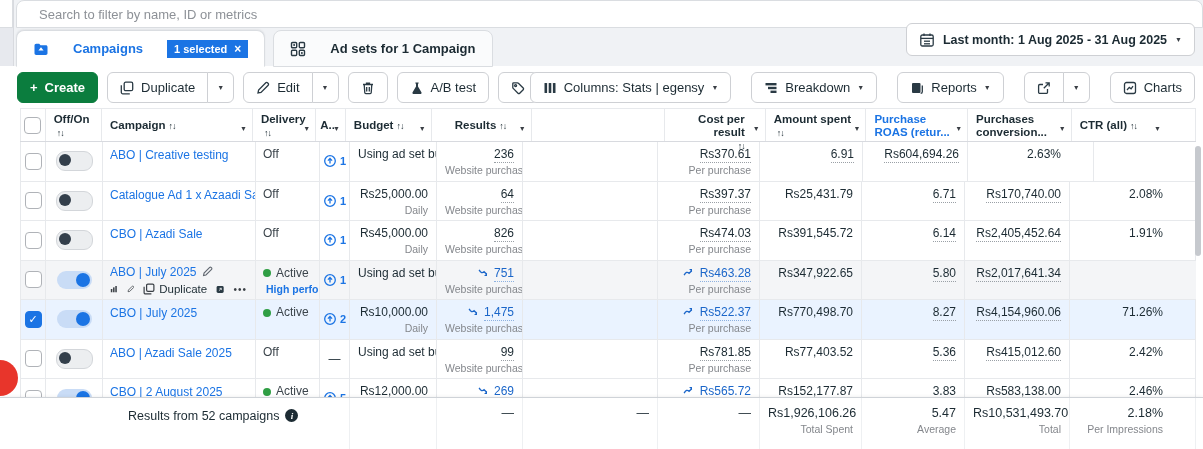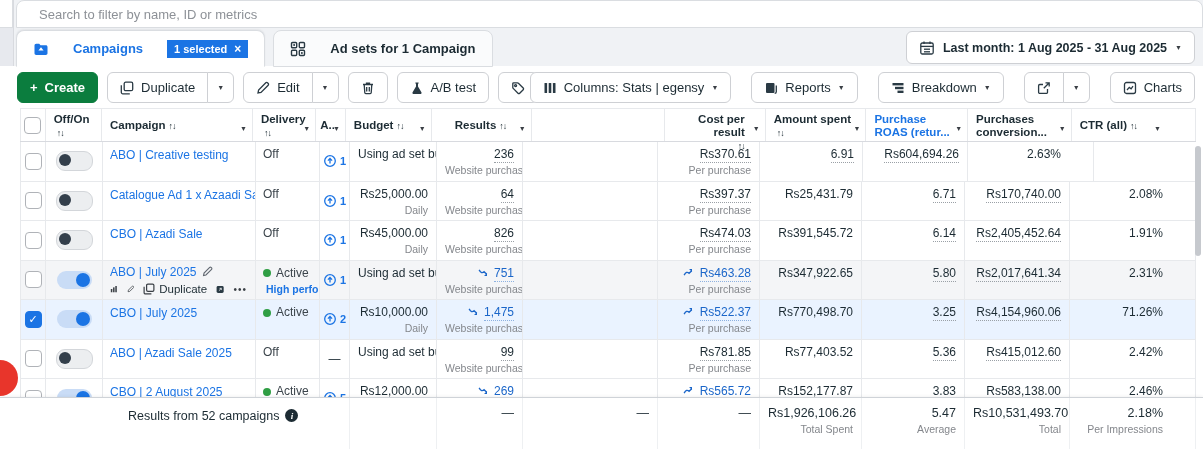--- a/index.html
+++ b/index.html
@@ -14,21 +14,21 @@
   .search-card{position:absolute;left:16px;top:0;right:0;height:28px;background:#fff;border:1px solid #dadde1;border-radius:8px 8px 0 0;box-sizing:border-box;}
   .search-card input{width:96%;height:24px;border:none;outline:none;margin-left:20px;font-family:inherit;font-size:13px;color:#1c2b33;background:transparent;}
   .search-card input::placeholder{color:#8d9197;}
 
   
   .tabs{position:absolute;left:16px;top:30px;display:flex;gap:8px;align-items:flex-start;z-index:3;}
   .tab{height:37px;box-sizing:border-box;display:flex;align-items:center;gap:24px;padding:0 16px;background:#fafbfc;border:1px solid #dadde1;border-radius:8px 8px 0 0;font-size:13px;font-weight:700;color:#1c2b33;cursor:pointer;}
   .tab.active{background:#fff;color:#1b74e4;border-bottom-color:#fff;box-shadow:0 -1px 2px rgba(0,0,0,.06);}
   .badge{display:flex;align-items:center;gap:7px;background:#1b74e4;color:#fff;font-size:11px;font-weight:700;padding:3px 7px;border-radius:0;}
   .badge .x{font-size:12px;line-height:10px;cursor:pointer;}
-  .date-btn{position:absolute;right:8px;top:31px;height:33px;box-sizing:border-box;display:flex;align-items:center;gap:8px;padding:0 12px;background:#fff;border:1px solid #ced0d4;border-radius:6px;font-size:12.5px;font-weight:700;color:#1c2b33;cursor:pointer;}
+  .date-btn{position:absolute;right:8px;top:23px;height:33px;box-sizing:border-box;display:flex;align-items:center;gap:8px;padding:0 12px;background:#fff;border:1px solid #ced0d4;border-radius:6px;font-size:12.5px;font-weight:700;color:#1c2b33;cursor:pointer;}
 
   
   .panel{position:absolute;left:0;top:66px;width:1203px;height:383px;background:#fff;}
   .toolbar{position:absolute;left:17px;top:72px;display:flex;gap:9px;align-items:center;z-index:2;}
   .toolbar-r{position:absolute;right:8px;top:72px;display:flex;gap:20px;align-items:center;z-index:2;}
   .btn{height:31px;box-sizing:border-box;display:flex;align-items:center;gap:7px;padding:0 12px;background:#fff;border:1px solid #ced0d4;border-radius:6px;font-size:13px;color:#1c2b33;cursor:pointer;white-space:nowrap;}
   .btn.green{background:#0b7d3e;border-color:#0b7d3e;color:#fff;font-weight:700;}
   .btn.noborder{border:none;background:transparent;}
   .split{display:flex;}
   .split .seg-main{border-radius:6px 0 0 6px;}
@@ -209,34 +209,34 @@
     <div class="btn">
       <svg class="icon14" viewBox="0 0 14 14">
           <rect x="1.5" y="2" width="2.6" height="10" rx="0.6" fill="#2a3a44"></rect>
           <rect x="5.7" y="2" width="2.6" height="10" rx="0.6" fill="#2a3a44"></rect>
           <rect x="9.9" y="2" width="2.6" height="10" rx="0.6" fill="#2a3a44"></rect>
         </svg>
       <span>Columns: Stats | egensy</span>
       <span class="caret">▼</span>
     </div>
     <div class="btn">
-      <svg class="icon14" viewBox="0 0 14 14" fill="none" stroke="#2a3a44" stroke-width="1.3">
-          <rect x="2" y="2" width="8.5" height="10" rx="1" fill="#2a3a44" stroke="none"></rect>
-          <path d="M12.3 4.5v6.3a1.6 1.6 0 0 1-1.6 1.6"></path>
-        </svg>
-      <span>Reports</span>
-      <span class="caret">▼</span>
-    </div>
-    <div class="btn">
       <svg class="icon14" viewBox="0 0 14 14">
           <rect x="1.5" y="2" width="11" height="2.4" fill="#2a3a44"></rect>
           <rect x="4" y="5.8" width="8.5" height="2.4" fill="#2a3a44"></rect>
           <rect x="6.5" y="9.6" width="6" height="2.4" fill="#2a3a44"></rect>
         </svg>
       <span>Breakdown</span>
+      <span class="caret">▼</span>
+    </div>
+    <div class="btn">
+      <svg class="icon14" viewBox="0 0 14 14" fill="none" stroke="#2a3a44" stroke-width="1.3">
+          <rect x="2" y="2" width="8.5" height="10" rx="1" fill="#2a3a44" stroke="none"></rect>
+          <path d="M12.3 4.5v6.3a1.6 1.6 0 0 1-1.6 1.6"></path>
+        </svg>
+      <span>Reports</span>
       <span class="caret">▼</span>
     </div>
     <div class="split">
       <div class="btn seg-main">
         <svg class="icon14" viewBox="0 0 14 14" fill="none" stroke="#2a3a44" stroke-width="1.3">
             <path d="M10.5 8v3.2a1.2 1.2 0 0 1-1.2 1.2H2.8a1.2 1.2 0 0 1-1.2-1.2V4.7a1.2 1.2 0 0 1 1.2-1.2H6"></path>
             <path d="M8.5 1.8h3.7v3.7M12 2 6.8 7.2"></path>
           </svg>
       </div>
       <div class="btn seg-caret">
@@ -512,23 +512,20 @@
         </div>
       <div class="c c-sp num">
           <div class="v">Rs347,922.65</div>
         </div>
       <div class="c c-roas num">
           <div class="v"><span class="dotted">5.80</span></div>
         </div>
       <div class="c c-pur num">
           <div class="v"><span class="dotted">Rs2,017,641.34</span></div>
         </div>
-      <div class="c c-ctr num">
-          <div class="v">2.31%</div>
-        </div>
     </div>
 
     <div class="tr sel">
       <div class="c c-cb">
           <span class="cb checked">
             <span>✓</span>
           </span>
         </div>
       <div class="c c-tg">
           <span class="toggle on">
@@ -571,21 +568,21 @@
           <div class="v bluev"><svg width="13" height="9" viewBox="0 0 14 10" fill="none" stroke="#1b66c9" stroke-width="1.5">
               <path d="M1 8c2-3.5 3.5-4 5.5-2.2L9.5 3"></path>
               <path d="M6.5 1.2h3.3v3.3" fill="#1b66c9" stroke="none"></path>
             </svg> <span class="dotted">Rs522.37</span></div>
           <div class="sub">Per purchase</div>
         </div>
       <div class="c c-sp num">
           <div class="v">Rs770,498.70</div>
         </div>
       <div class="c c-roas num">
-          <div class="v"><span class="dotted">3.25</span></div>
+          <div class="v"><span class="dotted">8.27</span></div>
         </div>
       <div class="c c-pur num">
           <div class="v"><span class="dotted">Rs4,154,960.06</span></div>
         </div>
       <div class="c c-ctr num">
           <div class="v">71.26%</div>
         </div>
     </div>
 
     <div class="tr">

